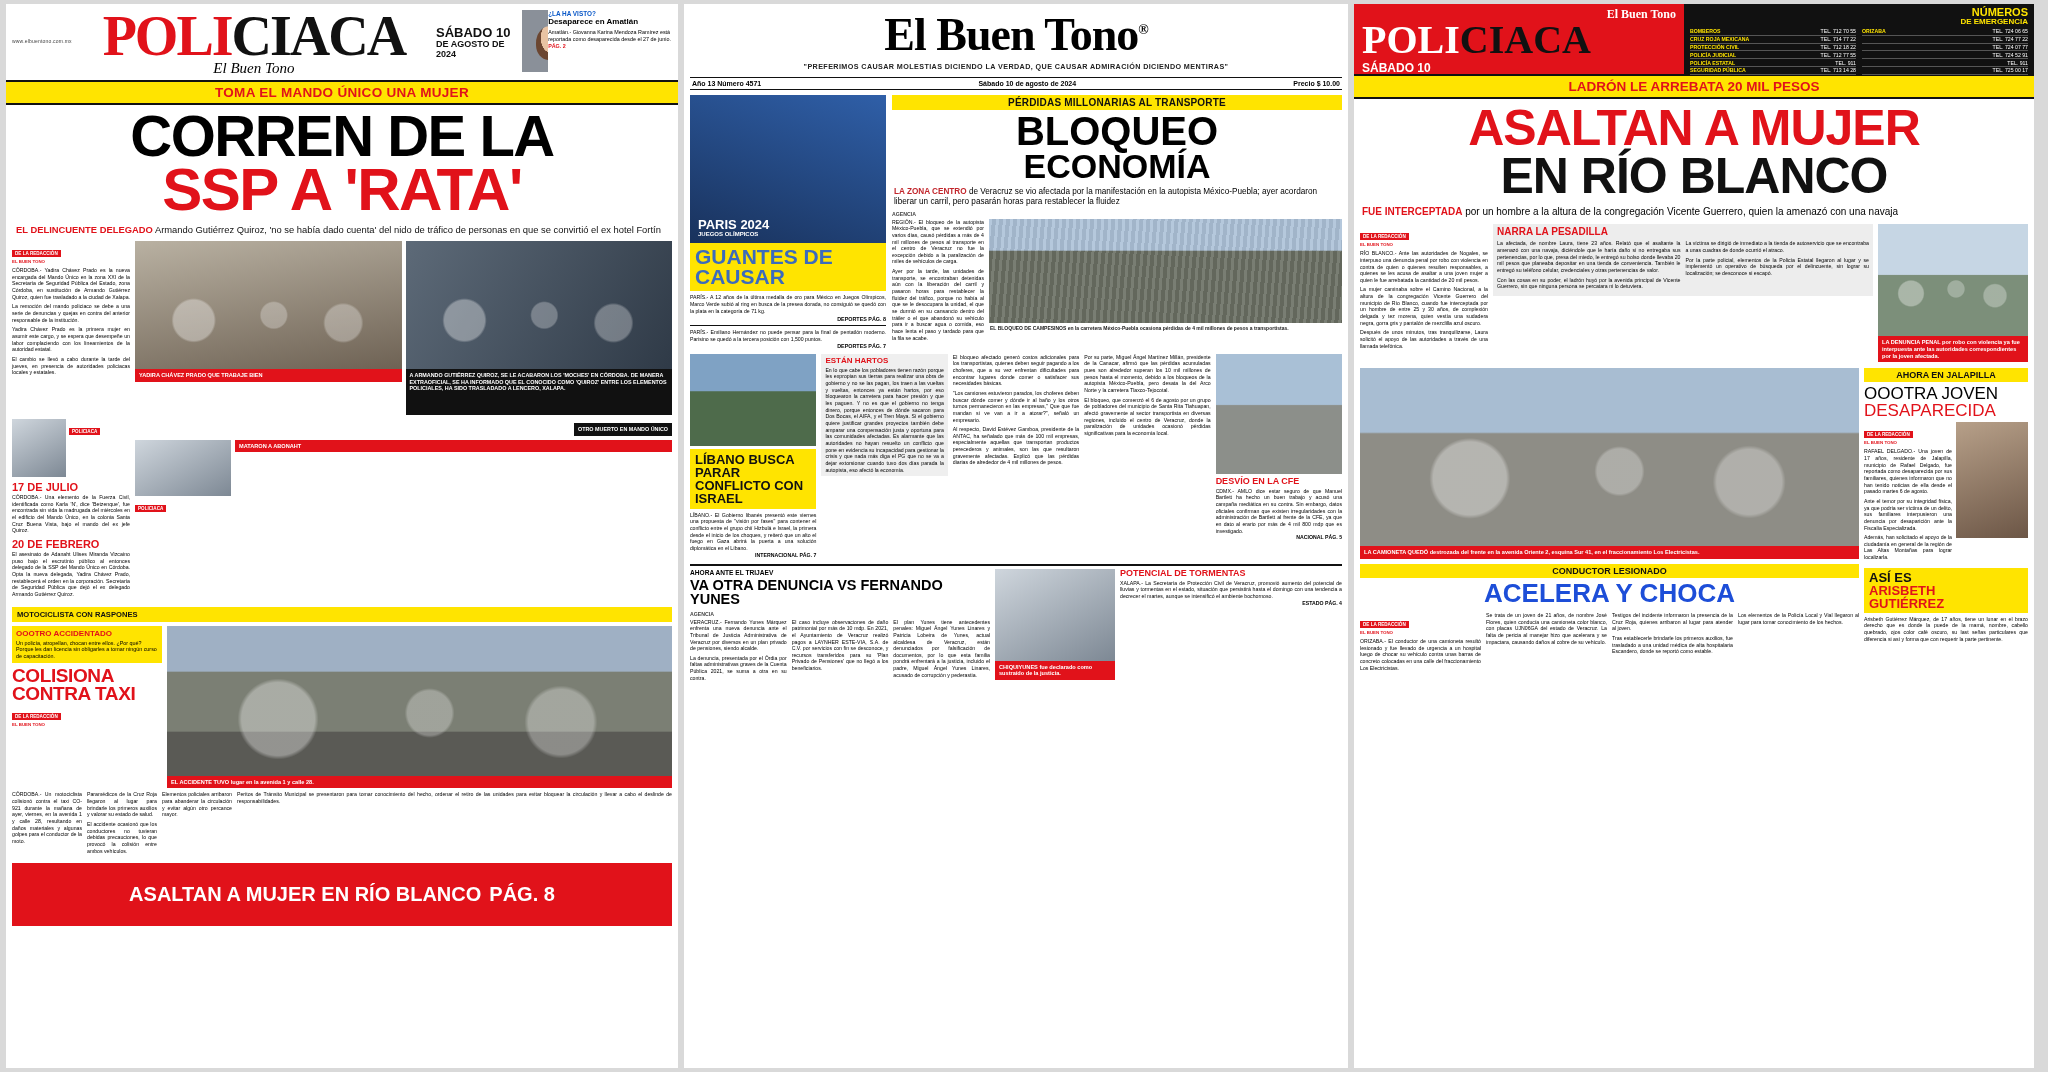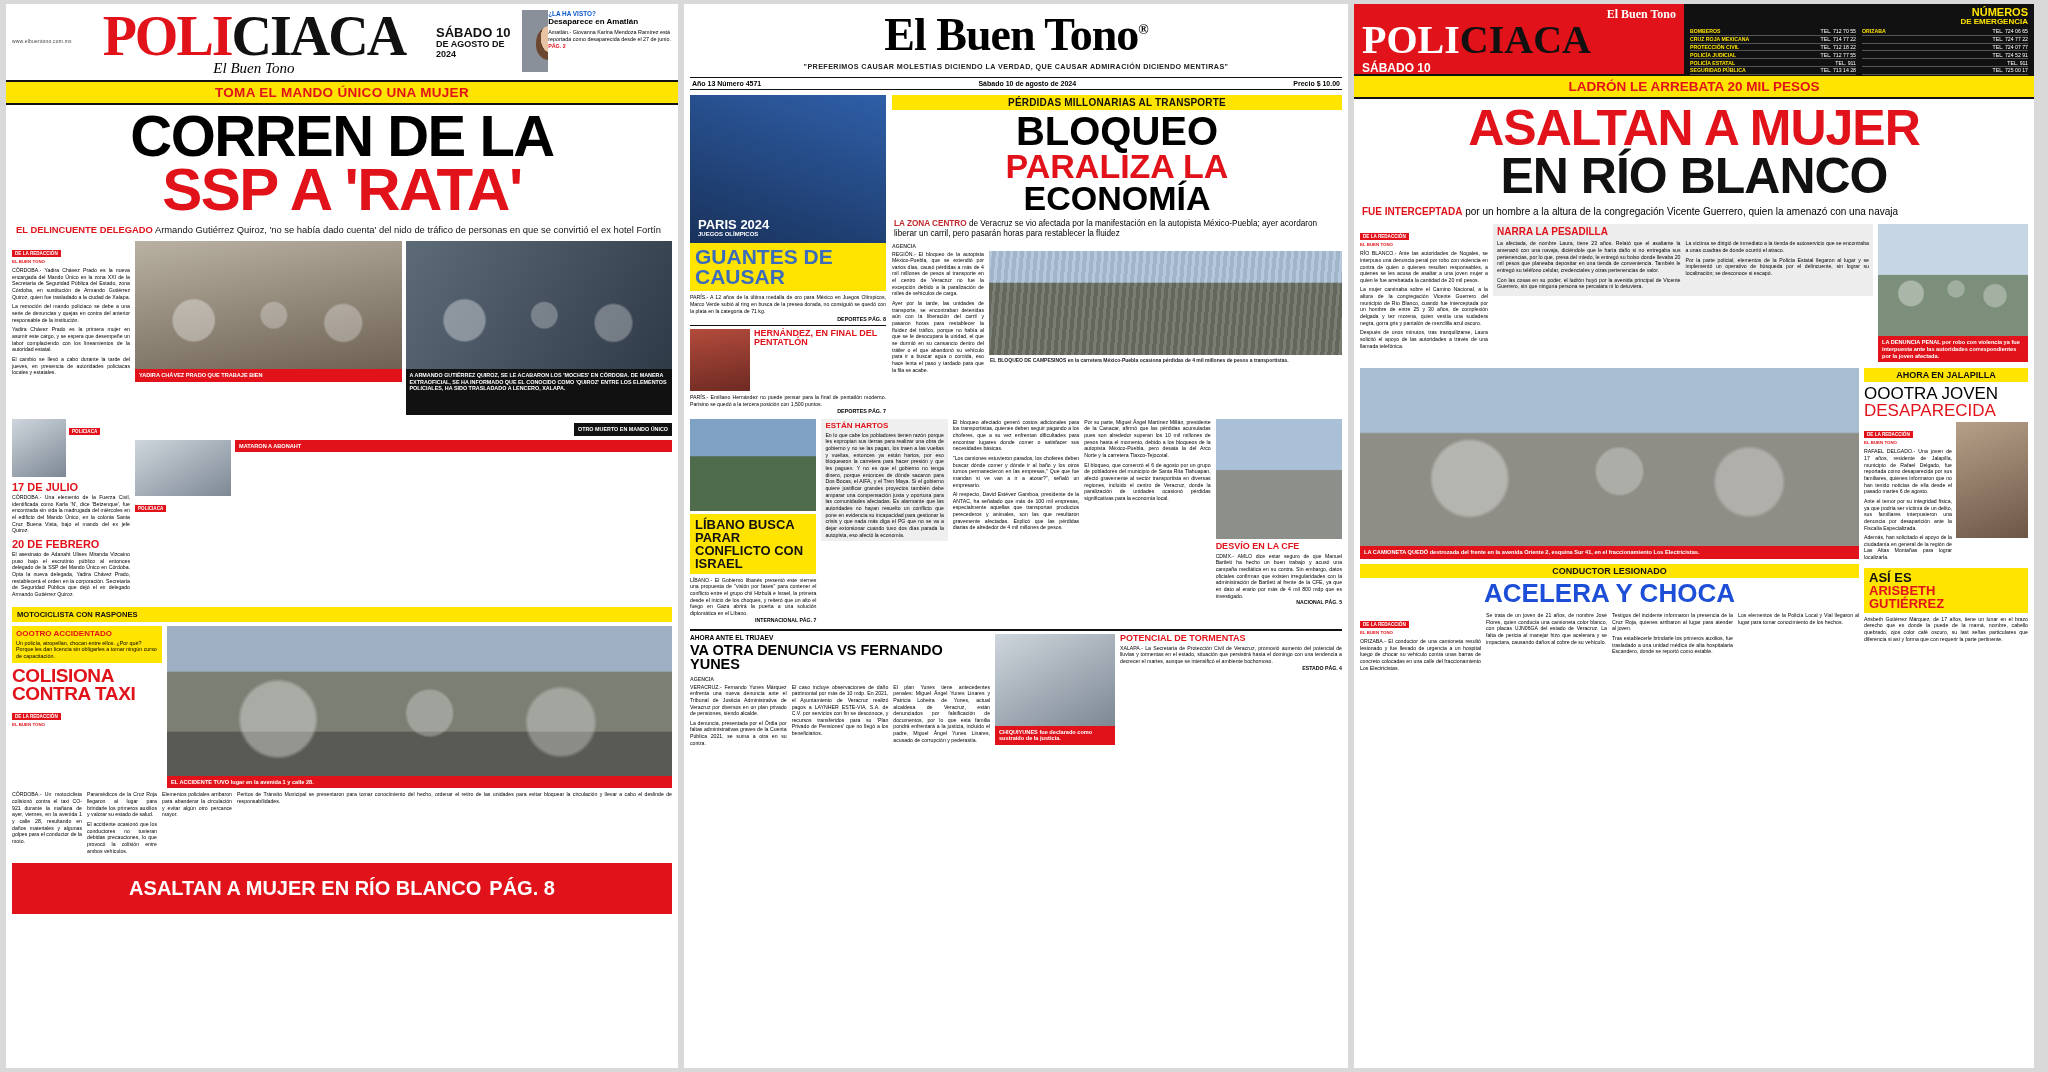--- a/index.html
+++ b/index.html
@@ -121,21 +121,21 @@
 
   .l-box-yellow {
     background:#ffe400; margin: 6px 6px 0 6px; padding: 3px 5px;
     font-weight:bold; font-size:7.6px; color:#111;
   }
   .l-collide {
     font-size: 19px; font-weight: bold; color:#e1121a; line-height:.98; letter-spacing:-.4px;
   }
   .l-bottom-red {
     background:#e1121a; color:#fff; text-align:center; font-weight:bold;
-    font-size: 20px; line-height:1.02; padding: 15px 4px; margin: 6px 6px 4px 6px;
+    font-size: 20px; line-height:1.02; padding: 21px 4px; margin: 6px 6px 4px 6px;
     display:flex; align-items:center; justify-content:center; gap: 8px;
   }
   .l-bottom-red .pag { font-size: 20px; }
 
   
   .m-masthead { text-align: center; padding: 8px 8px 2px 8px; }
   .m-logo {
     font-family: "Liberation Serif", serif; font-weight: bold;
     font-size: 46px; letter-spacing: -1px; line-height: 1;
   }
@@ -404,35 +404,28 @@
             <span>PARIS 2024</span>
             <div style="font-size:6px">JUEGOS OLÍMPICOS</div>
           </div>
         </div>
         <div class="m-guantes">
           <div class="t">GUANTES DE CAUSAR</div>
         </div>
         <div class="tiny" style="margin-top:3px">PARÍS.- A 12 años de la última medalla de oro para México en Juegos Olímpicos, Marco Verde subió al ring en busca de la presea dorada, no consiguió se quedó con la plata en la categoría de 71 kg.</div>
         <div style="font-size:5.4px;font-weight:bold;text-align:right;margin-top:2px">DEPORTES PÁG. 8</div>
         <div class="m-colrule"></div>
-        <div style="display:flex;gap:4px;">
-          <div class="photo ph-run" style="flex:0 0 60px;height:62px"></div>
-          <div>
-            <div class="m-red-title">HERNÁNDEZ, EN FINAL DEL PENTATLÓN</div>
-          </div>
-        </div>
         <div class="tiny" style="margin-top:3px">PARÍS.- Emiliano Hernández no puede pensar para la final de pentatlón moderno. Parisino se quedó a la tercera posición con 1,500 puntos.</div>
         <div style="font-size:5.4px;font-weight:bold;text-align:right">DEPORTES PÁG. 7</div>
       </div>
 
       <div class="m-col-main">
         <div class="m-kicker">PÉRDIDAS MILLONARIAS AL TRANSPORTE</div>
         <div class="m-head">
           <div class="h1">BLOQUEO</div>
-          <div class="h2">PARALIZA LA</div>
           <div class="h3">ECONOMÍA</div>
         </div>
         <div class="m-deck">
           <b>LA ZONA CENTRO</b>
           <span>de Veracruz se vio afectada por la manifestación en la autopista México-Puebla; ayer acordaron liberar un carril, pero pasarán horas para restablecer la fluidez</span>
         </div>
         <div class="m-byline">AGENCIA</div>
         <div style="display:flex; gap:5px;">
           <div style="flex:0 0 92px">
             <div class="tiny">

